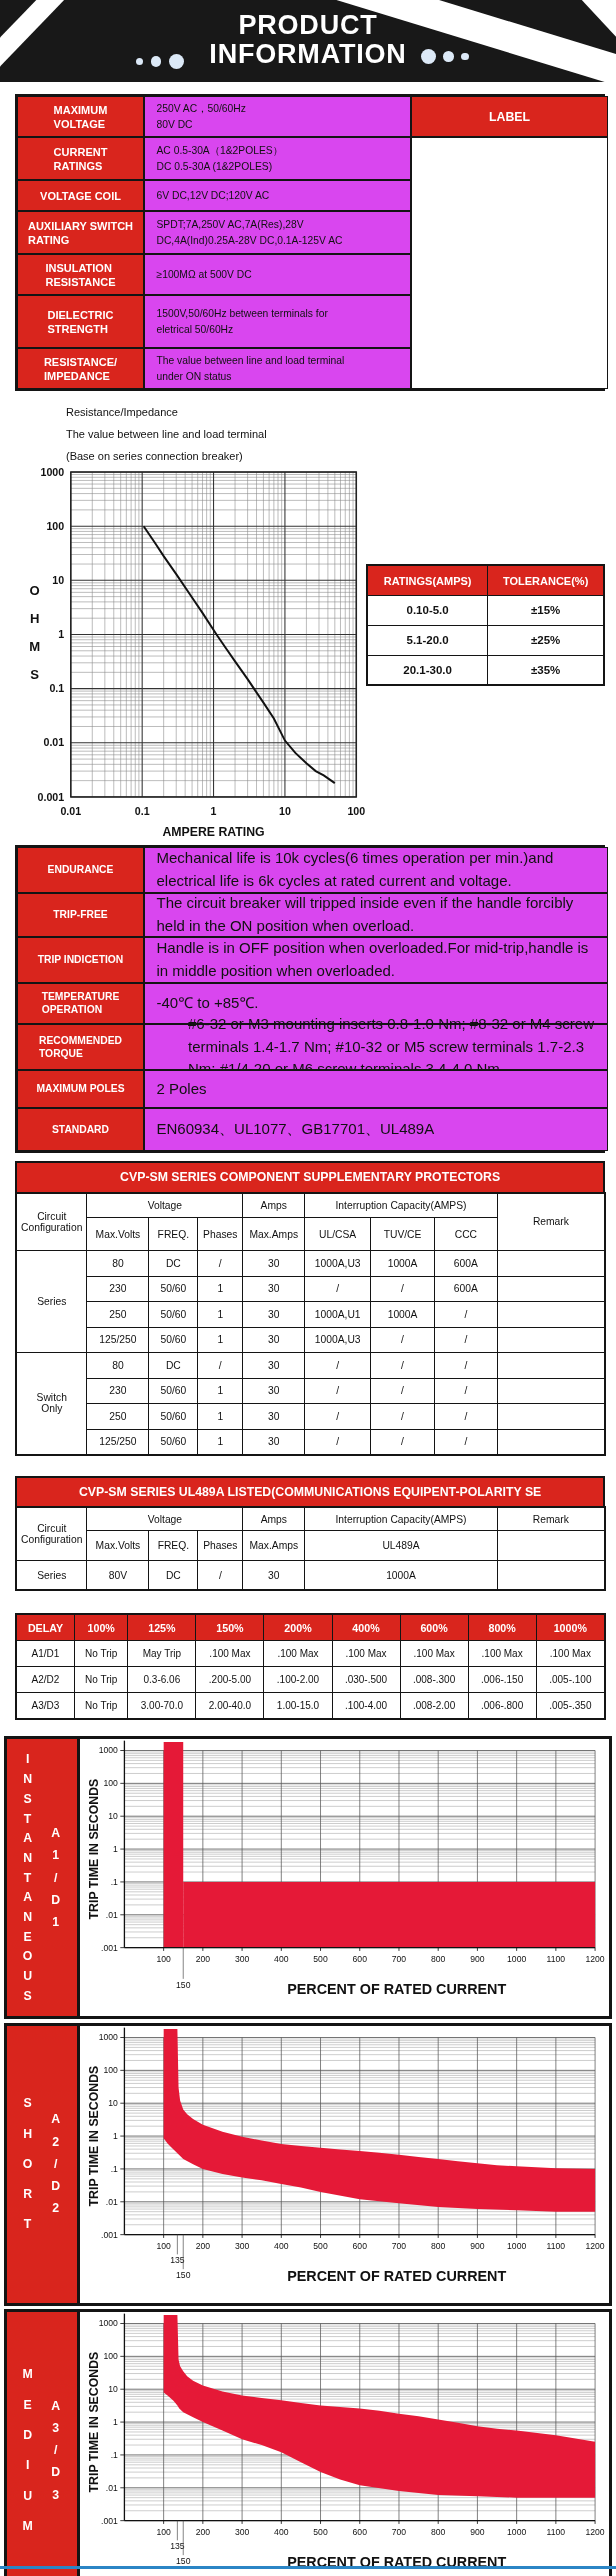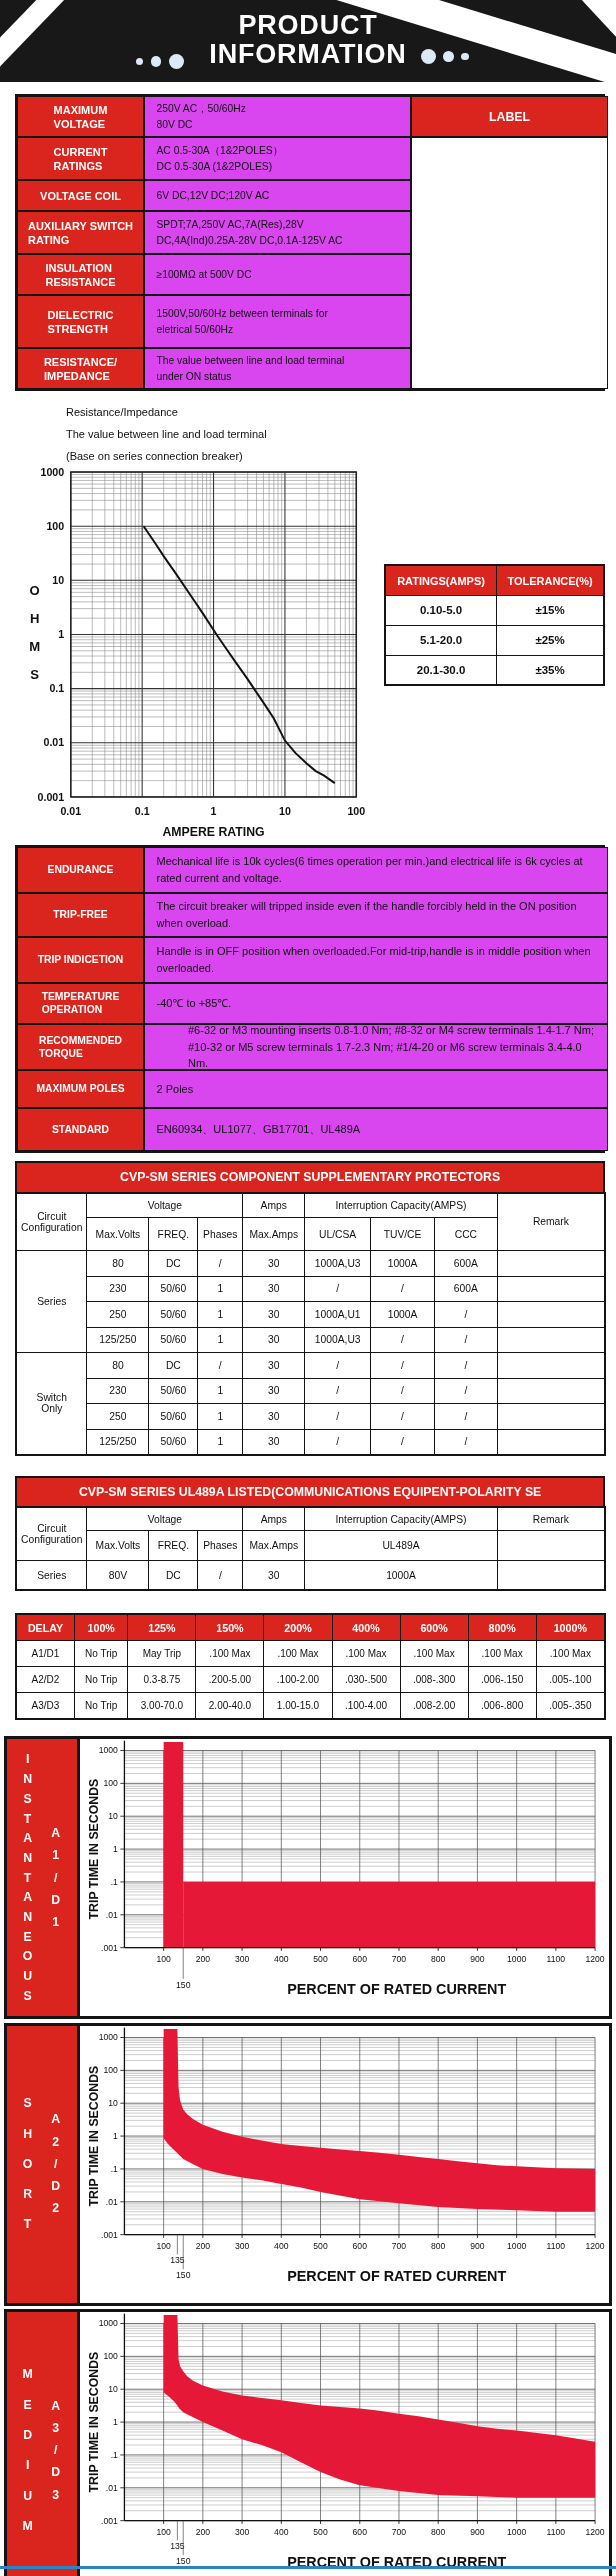--- a/index.html
+++ b/index.html
@@ -37,33 +37,33 @@
               padding-left:11.5px;font-size:10.3px;line-height:1.5;white-space:pre-line;background:#d946ef;}
   .label-col-header{grid-column:3;grid-row:1;display:flex;align-items:center;justify-content:center;
                     font-size:12.3px;}
   .label-col-empty{grid-column:3;grid-row:2/8;background:#fff;}
 
   
   .notes{margin:10px 0 0 66px;font-size:11px;line-height:2;white-space:pre-line;}
 
   
   .ohms-section{position:relative;margin:0 10.7px 0 15px;height:376px;}
-  .tol-table{position:absolute;right:0;top:97px;width:221px;border-collapse:collapse;
+  .tol-table{position:absolute;right:0;top:97px;width:239px;border-collapse:collapse;
              border:2.5px solid #141414;text-align:center;}
   .tol-table th{background:var(--red,#d9251d);color:#fff;font-size:11px;height:30px;
                 border:1.6px solid #141414;font-weight:bold;}
   .tol-table td{height:30px;border:1.6px solid #141414;font-size:11.5px;font-weight:bold;background:#fff;}
 
   
   .perf-table{display:grid;margin:1.6px 10.7px 0 15px;
               grid-template-columns:127px 464px;
               grid-template-rows:46px 44px 46px 41px 46px 38px 43px;
               border:2.5px solid #141414;}
   .perf-table .label-cell{font-size:10.3px;}
-  .perf-table .value-cell{font-size:11px;line-height:1.5;padding-right:6.6px;}
+  .perf-table .value-cell{font-size:15px;line-height:1.5;padding-right:6.6px;}
 
   
   .sec-title{margin:0 10.7px 0 15px;background:var(--red,#d9251d);color:#fff;font-weight:bold;
              text-align:center;font-size:12.3px;padding:7.4px 1.6px;border:2.5px solid #141414;border-bottom:none;
              white-space:nowrap;overflow:hidden;}
   .mt-prot{margin-top:8px;} .mt-ul{margin-top:20px;}
 
   
   .data-table{width:591px;margin:0 10.7px 0 15px;border-collapse:collapse;border:2.5px solid #141414;
               text-align:center;font-size:10.3px;}
@@ -491,21 +491,21 @@
           <td>.100 Max</td>
           <td>.100 Max</td>
           <td>.100 Max</td>
           <td>.100 Max</td>
           <td>.100 Max</td>
           <td>.100 Max</td>
         </tr>
         <tr>
           <td>A2/D2</td>
           <td>No Trip</td>
-          <td>0.3-8.75</td>
+          <td>0.3-6.06</td>
           <td>.200-5.00</td>
           <td>.100-2.00</td>
           <td>.030-.500</td>
           <td>.008-.300</td>
           <td>.006-.150</td>
           <td>.005-.100</td>
         </tr>
         <tr>
           <td>A3/D3</td>
           <td>No Trip</td>

